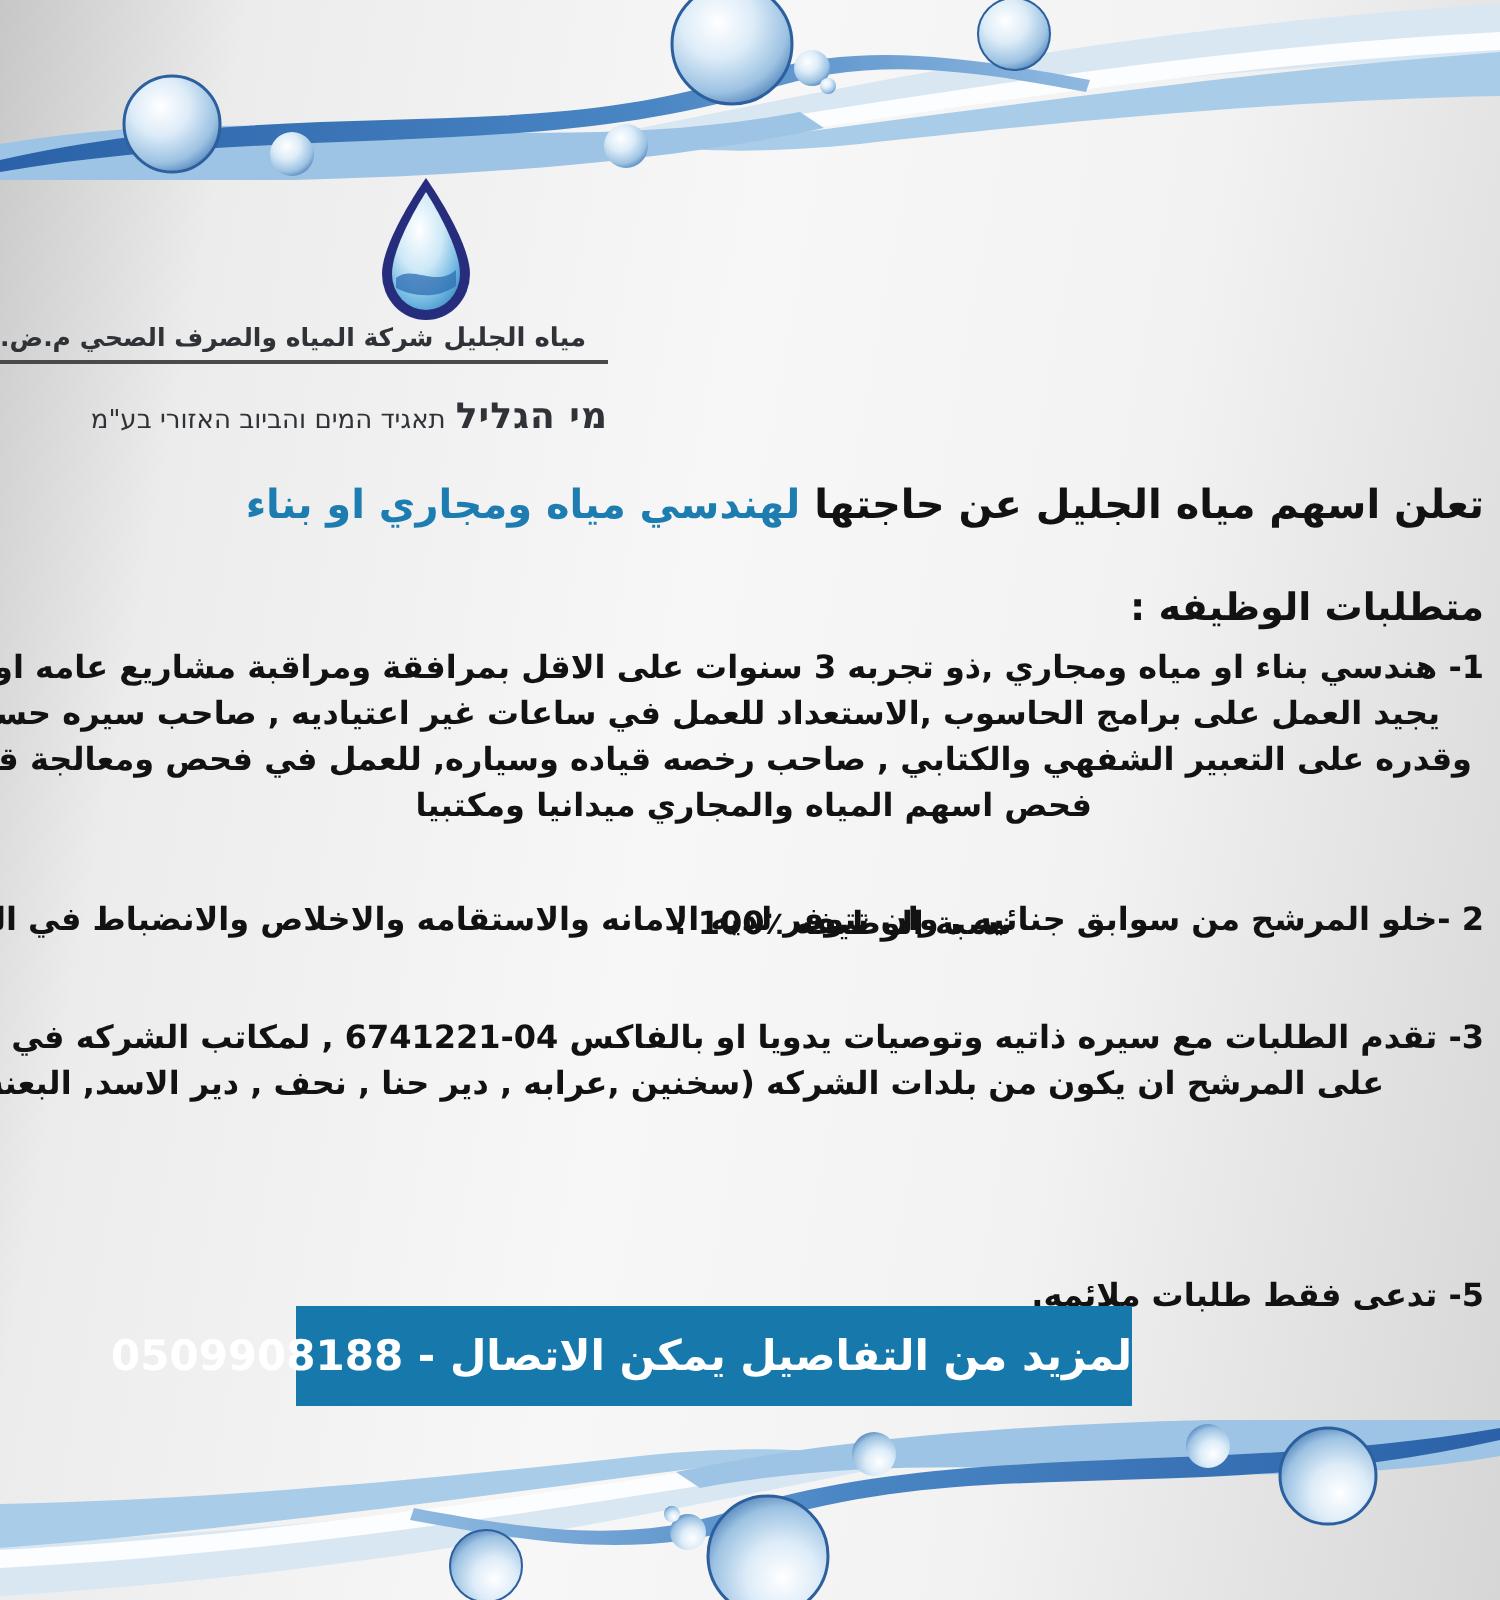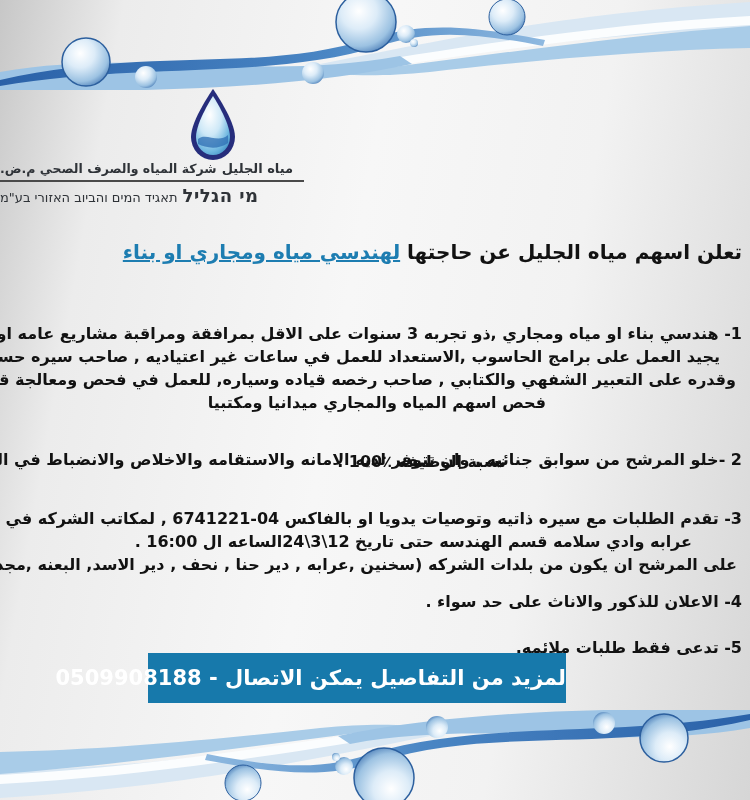--- a/index.html
+++ b/index.html
@@ -14,29 +14,29 @@
   }
   
   .wave-band{position:absolute;left:0;width:750px;height:90px;}
   .wave-top{top:0;}
   .wave-bottom{top:710px;transform:rotate(180deg);}
   
   .logo-drop{position:absolute;left:187px;top:88px;}
   .logo-text{position:absolute;left:0;top:158px;width:304px;direction:rtl;text-align:left;color:#2f3338;}
   .logo-line{white-space:nowrap;}
   .logo-line.ar{border-bottom:2px solid #4a4a4a;padding-bottom:3px;}
-  .logo-line.he{padding-top:3px;}
+  .logo-line.he{padding-top:16px;text-align:right;}
   .logo-name-ar{font-size:13px;font-weight:bold;}
   .logo-desc-ar{font-size:12.5px;font-weight:bold;}
   .logo-name-he{font-size:18px;font-weight:bold;letter-spacing:.5px;}
   .logo-desc-he{font-size:13px;}
   
   .rtl-line{direction:rtl;position:absolute;left:0;right:8px;text-align:right;color:#121212;font-weight:bold;white-space:nowrap;}
   .title{top:240px;font-size:20px;}
-  .title .accent{color:#1d7db1;text-decoration:underline;}
+  .title .accent{color:#1d7db1;}
   .req-heading{top:293px;font-size:19px;}
   .req-item{direction:rtl;position:absolute;left:0;right:8px;text-align:right;color:#121212;font-weight:bold;font-size:16px;line-height:23px;}
   .req-item .tline{white-space:nowrap;}
   #item1{top:322px;}
   #item1 .tline:nth-child(2){padding-right:22px;}
   #item1 .tline:nth-child(3){padding-right:6px;}
   #item1 .tline:nth-child(4){padding-right:196px;margin-left:27px;}
   #item1 .tline:nth-child(5){padding-right:236px;margin-top:36px;}
   #item2{top:448px;}
   #item2 .tline:nth-child(2){padding-right:95px;}
@@ -115,37 +115,36 @@
       <span class="logo-name-he">מי הגליל</span>
       <span class="logo-desc-he">תאגיד המים והביוב האזורי בע"מ</span>
     </div>
   </div>
 
   <div class="rtl-line title">
     <span>تعلن اسهم مياه الجليل عن حاجتها</span>
     <span class="accent">لهندسي مياه ومجاري او بناء</span>
   </div>
 
+  <div class="rtl-line req-heading">متطلبات الوظيفه :</div>
 
   <div class="req-item" id="item1">
       <div class="tline">1- هندسي بناء او مياه ومجاري ,ذو تجربه 3 سنوات على الاقل بمرافقة ومراقبة مشاريع عامه او بنى تحتيه ,</div>
       <div class="tline">يجيد العمل على برامج الحاسوب ,الاستعداد للعمل في ساعات غير اعتياديه , صاحب سيره حسنه,</div>
       <div class="tline">وقدره على التعبير الشفهي والكتابي , صاحب رخصه قياده وسياره, للعمل في فحص ومعالجة قضايا المواطنين,</div>
       <div class="tline">فحص اسهم المياه والمجاري ميدانيا ومكتبيا</div>
       <div class="tline">نسبة الوظيفه ٪100 .</div>
     </div>
   <div class="req-item" id="item2">
       <div class="tline">2 -خلو المرشح من سوابق جنائيه , وان تتوفر لديه الامانه والاستقامه والاخلاص والانضباط في العمل والدقه</div>
     </div>
   <div class="req-item" id="item3">
       <div class="tline">3- تقدم الطلبات مع سيره ذاتيه وتوصيات يدويا او بالفاكس  04-6741221 , لمكاتب الشركه في عرابه شارع</div>
-      <div class="tline">عرابه وادي سلامه قسم الهندسه حتى تاريخ 12\3\24الساعه ال 16:00 .</div>
       <div class="tline">على المرشح ان يكون من بلدات الشركه (سخنين ,عرابه , دير حنا , نحف , دير الاسد, البعنه ,مجد الكروم)</div>
     </div>
-  <div class="req-item" id="item4">4- الاعلان للذكور والاناث على حد سواء .</div>
   <div class="req-item" id="item5">5- تدعى  فقط طلبات ملائمه.</div>
 
   <div class="contact-banner">لمزيد من التفاصيل يمكن الاتصال - 0509908188</div>
 
   <div class="wave-band wave-bottom">
     <svg width="750" height="90" viewBox="0 0 750 90">
       <path d="M300,68 C440,40 560,14 750,2 L750,28 C580,36 460,52 330,72 Z" fill="#d9e7f3"></path>
       <path d="M318,70 C470,46 600,24 750,16 L750,25 C600,33 470,55 340,74 Z" fill="#fbfdfe"></path>
       <path d="M340,74 C480,56 620,36 750,26 L750,48 C640,50 520,62 430,72 C390,76 360,76 340,74 Z" fill="#a9cce8"></path>
       <path d="M0,90 L0,72 C140,48 260,82 400,56 L412,64 C300,88 150,93 0,90 Z" fill="#9dc4e5"></path>

